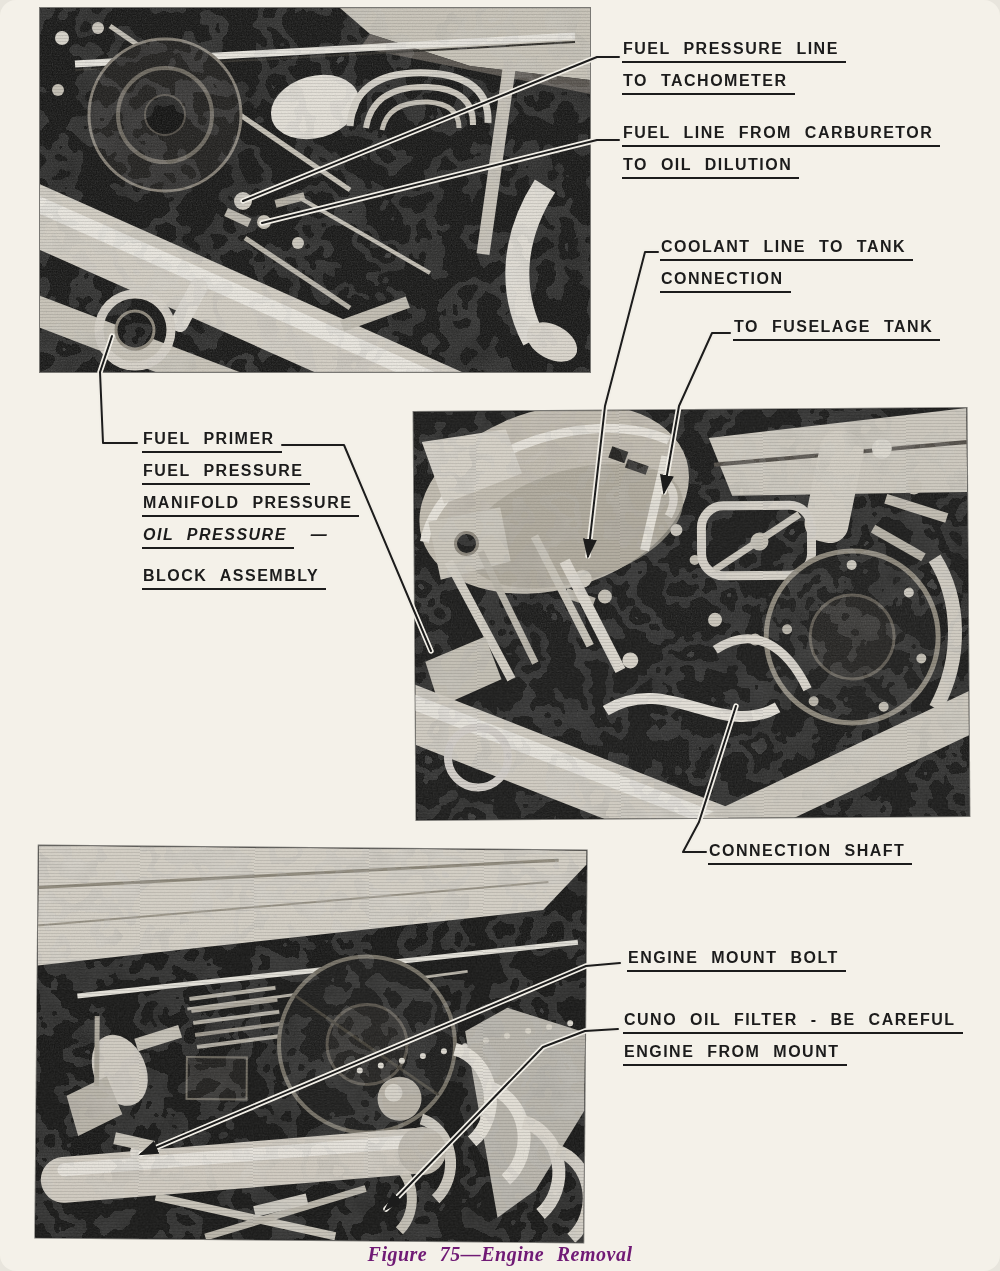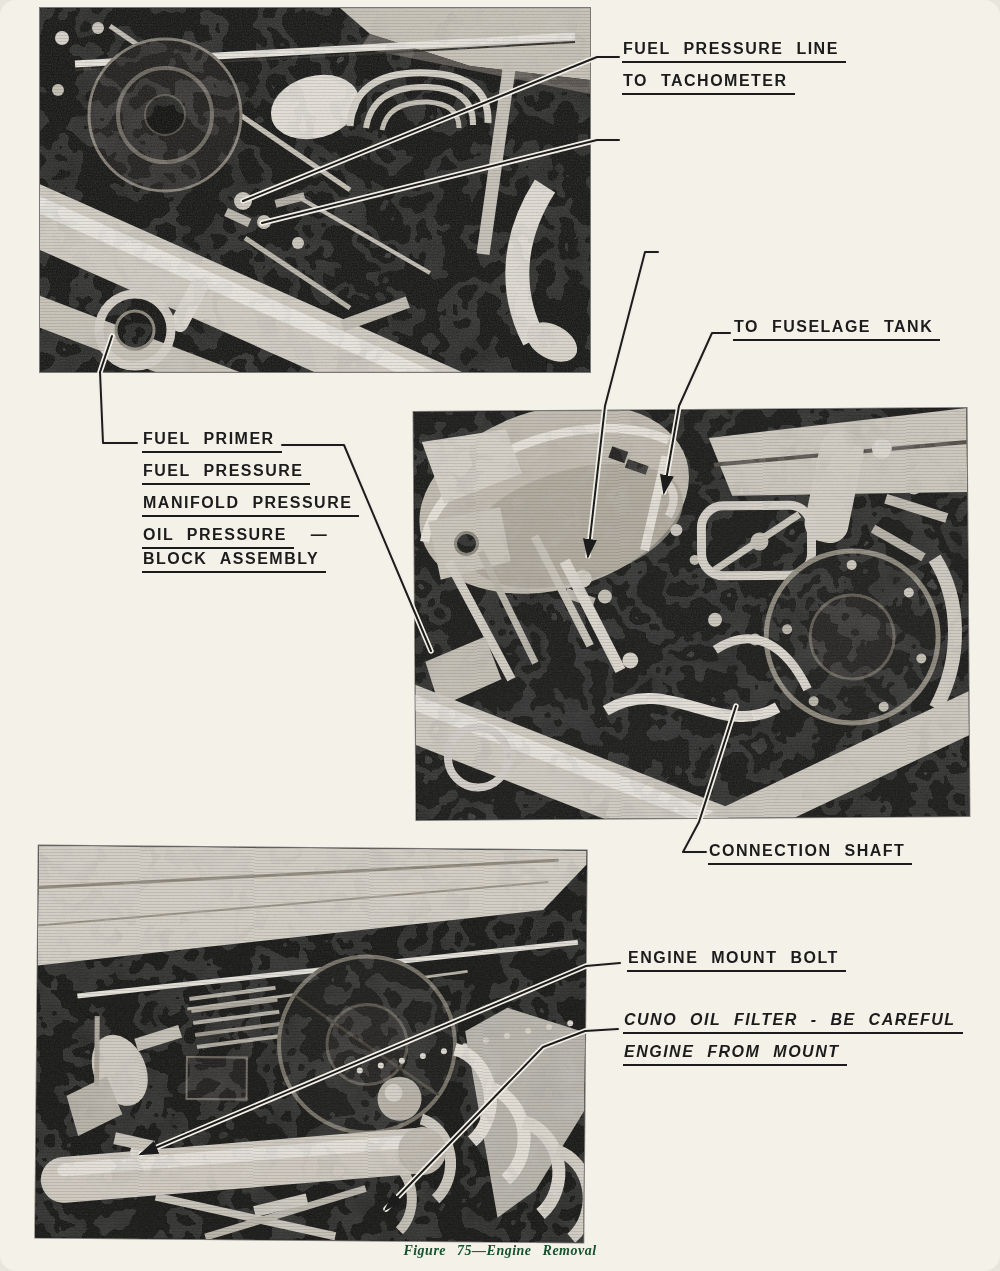--- a/index.html
+++ b/index.html
@@ -23,28 +23,28 @@
   .leaders .case{fill:none;stroke:#f1eee6;stroke-width:5.5;stroke-linejoin:round;stroke-linecap:round;}
   .leaders .ink{fill:none;stroke:#1c1c1c;stroke-width:2;stroke-linejoin:round;stroke-linecap:round;}
   
   .callout{
     position:absolute;z-index:6;
     font-weight:700;font-size:16px;line-height:1;
     letter-spacing:1.5px;word-spacing:7px;white-space:nowrap;
   }
   .cline{display:table;border-bottom:2px solid #1c1c1c;padding:0 7px 4px 1px;margin-bottom:10px;}
   .callout-block .cline{}
-  .oilrow{display:flex;align-items:center;gap:17px;margin-bottom:2px;}
+  .oilrow{display:flex;align-items:center;gap:17px;margin-bottom:19px;font-style:italic;}
   .oilrow .u{display:inline-block;border-bottom:2px solid #1c1c1c;padding:0 7px 4px 1px;}
   .oilrow .dash{display:inline-block;padding-bottom:6px;letter-spacing:0;}
   
   .caption{
     position:absolute;left:0;top:1243px;width:100%;text-align:center;z-index:6;
     font-family:"Liberation Serif",serif;font-style:italic;font-weight:700;
-    font-size:14px;letter-spacing:.5px;word-spacing:7px;color:#14532d;
+    font-size:20px;letter-spacing:.5px;word-spacing:7px;color:#701a75;
   }
 </style>
 </head>
 <body>
 
 <div class="page">
 
   <div class="photo photo-top">
     <svg viewBox="0 0 550 364" preserveAspectRatio="none">
       <defs>
@@ -329,21 +329,29 @@
       <path class="case" d="M618,1029 L585,1031 L543,1047 L386,1209"></path>
       <path class="ink" d="M618,1029 L585,1031 L543,1047 L386,1209" marker-end="url(#arr)"></path>
     </g>
   </svg>
 
   <div class="callout" style="left:622px;top:41px;">
     <span class="cline">FUEL PRESSURE LINE</span>
     <span class="cline">TO TACHOMETER</span>
   </div>
 
-
+  <div class="callout" style="left:622px;top:125px;">
+    <span class="cline">FUEL LINE FROM CARBURETOR</span>
+    <span class="cline">TO OIL DILUTION</span>
+  </div>
+
+  <div class="callout" style="left:660px;top:239px;">
+    <span class="cline">COOLANT LINE TO TANK</span>
+    <span class="cline">CONNECTION</span>
+  </div>
 
   <div class="callout" style="left:733px;top:319px;">
     <span class="cline">TO FUSELAGE TANK</span>
   </div>
 
   <div class="callout callout-block" style="left:142px;top:431px;">
     <span class="cline">FUEL PRIMER</span>
     <span class="cline">FUEL PRESSURE</span>
     <span class="cline">MANIFOLD PRESSURE</span>
     <span class="oilrow">
@@ -354,20 +362,20 @@
   </div>
 
   <div class="callout" style="left:708px;top:843px;">
     <span class="cline">CONNECTION SHAFT</span>
   </div>
 
   <div class="callout" style="left:627px;top:950px;text-align:center;">
     <span class="cline">ENGINE MOUNT BOLT</span>
   </div>
 
-  <div class="callout" style="left:623px;top:1012px;font-style:italic;">
+  <div class="callout" style="left:623px;top:1012px;">
     <span class="cline">CUNO OIL FILTER - BE CAREFUL</span>
     <span class="cline">ENGINE FROM MOUNT</span>
   </div>
 
   <div class="caption">Figure 75—Engine Removal</div>
 
 </div>
 
 </body></html>

